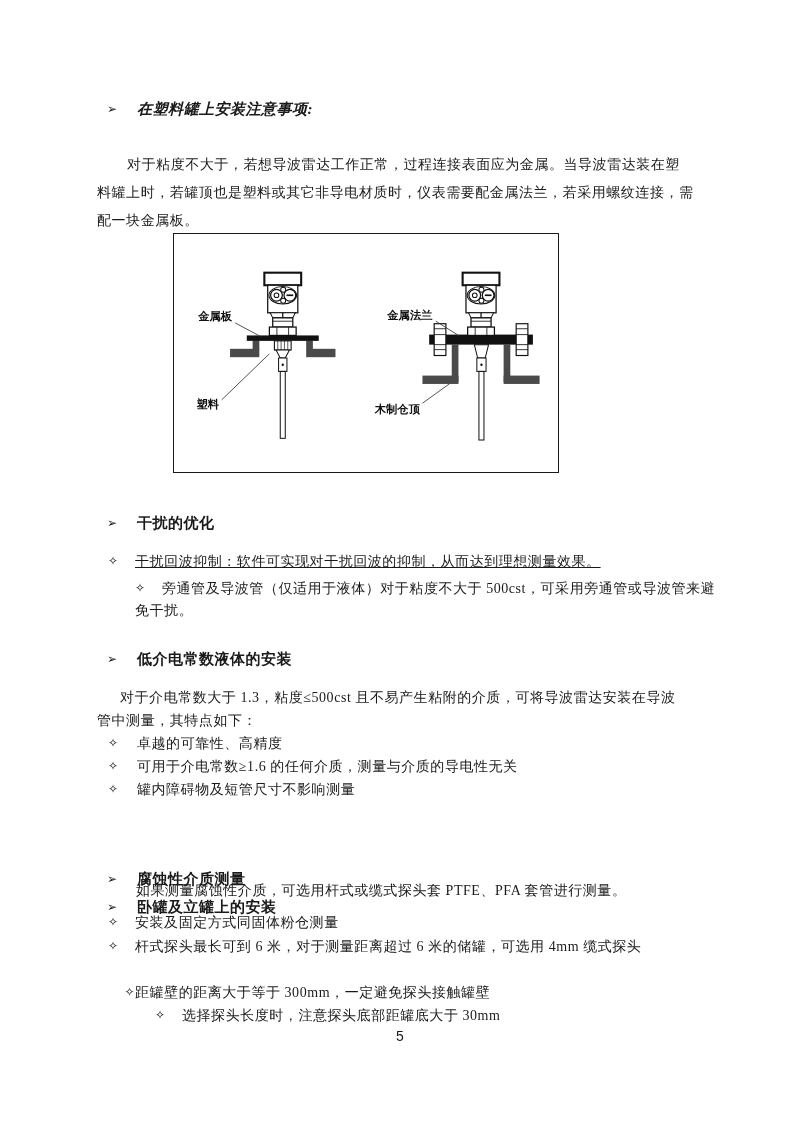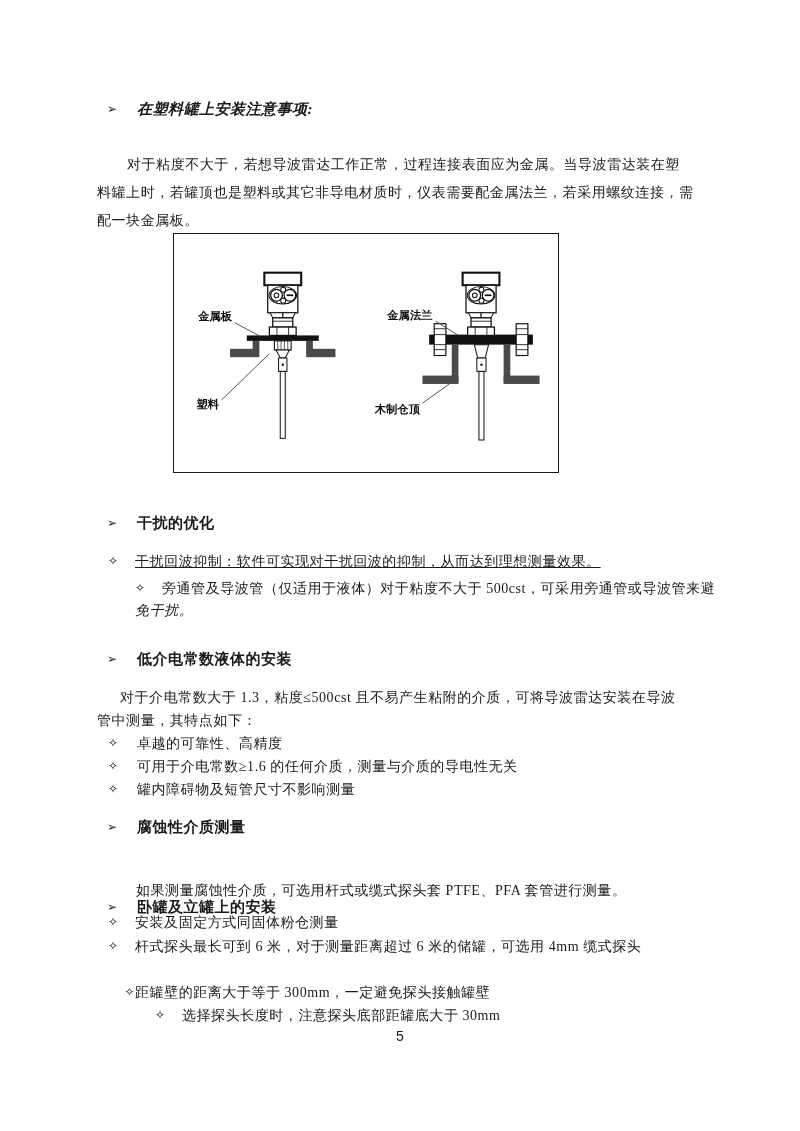--- a/index.html
+++ b/index.html
@@ -48,28 +48,28 @@
 <div class="page">
 
   <div>
       <div class="block heading" style="left: 107px; top: 100px; font-style: italic;"><span class="marker" style="width: 30px;">➢</span><span>在塑料罐上安装注意事项:</span></div>
       <div class="block line" style="left: 127px; top: 156px;"><span>对于粘度不大于，若想导波雷达工作正常，过程连接表面应为金属。当导波雷达装在塑</span></div>
       <div class="block line" style="left: 97px; top: 184px;"><span>料罐上时，若罐顶也是塑料或其它非导电材质时，仪表需要配金属法兰，若采用螺纹连接，需</span></div>
       <div class="block line" style="left: 97px; top: 212px;"><span>配一块金属板。</span></div>
       <div class="block heading" style="left: 107px; top: 514px;"><span class="marker" style="width: 30px;">➢</span><span>干扰的优化</span></div>
       <div class="block bullet" style="left: 108px; top: 553px; text-decoration: underline;"><span class="marker" style="width: 27px;">✧</span><span>干扰回波抑制：软件可实现对干扰回波的抑制，从而达到理想测量效果。</span></div>
       <div class="block bullet" style="left: 108px; top: 580px; margin-left: 27px;"><span class="marker" style="width: 27px;">✧</span><span>旁通管及导波管（仅适用于液体）对于粘度不大于 500cst，可采用旁通管或导波管来避</span></div>
-      <div class="block line" style="left: 135px; top: 602px; font-style: italic;"><span>免干扰。</span></div>
+      <div class="block line" style="left: 135px; top: 602px;"><span>免干扰。</span></div>
       <div class="block heading" style="left: 107px; top: 650px;"><span class="marker" style="width: 30px;">➢</span><span>低介电常数液体的安装</span></div>
       <div class="block line" style="left: 120px; top: 689px;"><span>对于介电常数大于 1.3，粘度≤500cst 且不易产生粘附的介质，可将导波雷达安装在导波</span></div>
       <div class="block line" style="left: 97px; top: 712px;"><span>管中测量，其特点如下：</span></div>
       <div class="block bullet" style="left: 108px; top: 735px;"><span class="marker" style="width: 29px;">✧</span><span>卓越的可靠性、高精度</span></div>
       <div class="block bullet" style="left: 108px; top: 758px;"><span class="marker" style="width: 29px;">✧</span><span>可用于介电常数≥1.6 的任何介质，测量与介质的导电性无关</span></div>
       <div class="block bullet" style="left: 108px; top: 781px;"><span class="marker" style="width: 29px;">✧</span><span>罐内障碍物及短管尺寸不影响测量</span></div>
-      <div class="block heading" style="left: 107px; top: 818px;"><span class="marker" style="width: 30px;">➢</span><span>腐蚀性介质测量</span></div>
+      <div class="block heading" style="left: 107px; top: 870px;"><span class="marker" style="width: 30px;">➢</span><span>腐蚀性介质测量</span></div>
       <div class="block line" style="left: 136px; top: 850px; margin-top: 32px;"><span>如果测量腐蚀性介质，可选用杆式或缆式探头套 PTFE、PFA 套管进行测量。</span></div>
       <div class="block heading" style="left: 107px; top: 898px;"><span class="marker" style="width: 30px;">➢</span><span>卧罐及立罐上的安装</span></div>
       <div class="block bullet" style="left: 108px; top: 938px;"><span class="marker" style="width: 27px;">✧</span><span>杆式探头最长可到 6 米，对于测量距离超过 6 米的储罐，可选用 4mm 缆式探头</span></div>
       <div class="block bullet" style="left: 108px; top: 914px;"><span class="marker" style="width: 27px;">✧</span><span>安装及固定方式同固体粉仓测量</span></div>
       <div class="block bullet" style="left: 108px; top: 984px; text-align: right;"><span class="marker" style="width: 27px;">✧</span><span>距罐壁的距离大于等于 300mm，一定避免探头接触罐壁</span></div>
       <div class="block bullet" style="left: 108px; top: 1007px; margin-left: 47px;"><span class="marker" style="width: 27px;">✧</span><span>选择探头长度时，注意探头底部距罐底大于 30mm</span></div>
     </div>
 
   <div class="figure-box">
     <svg viewBox="0 0 459 240">

